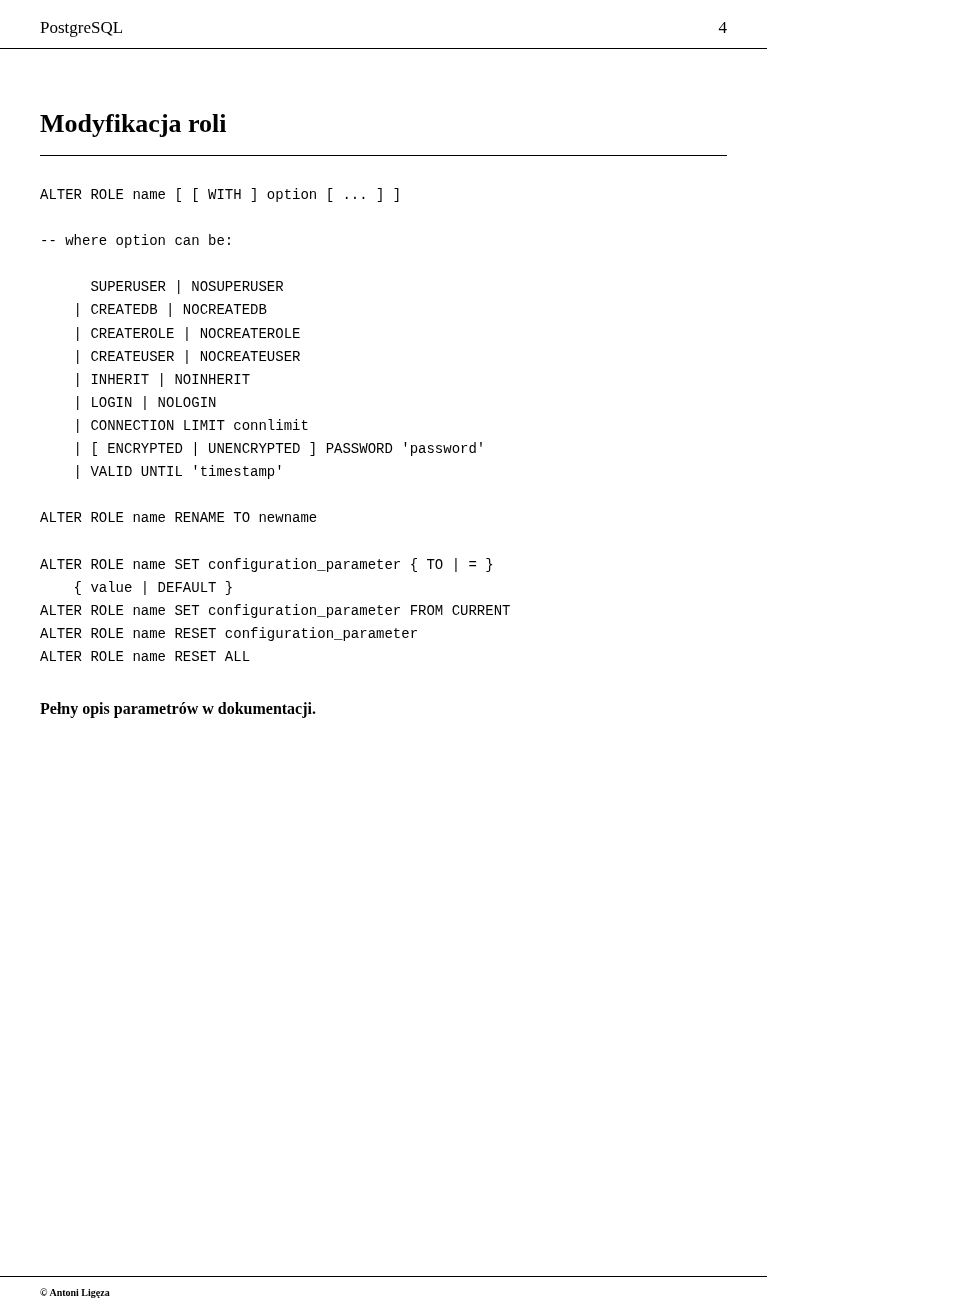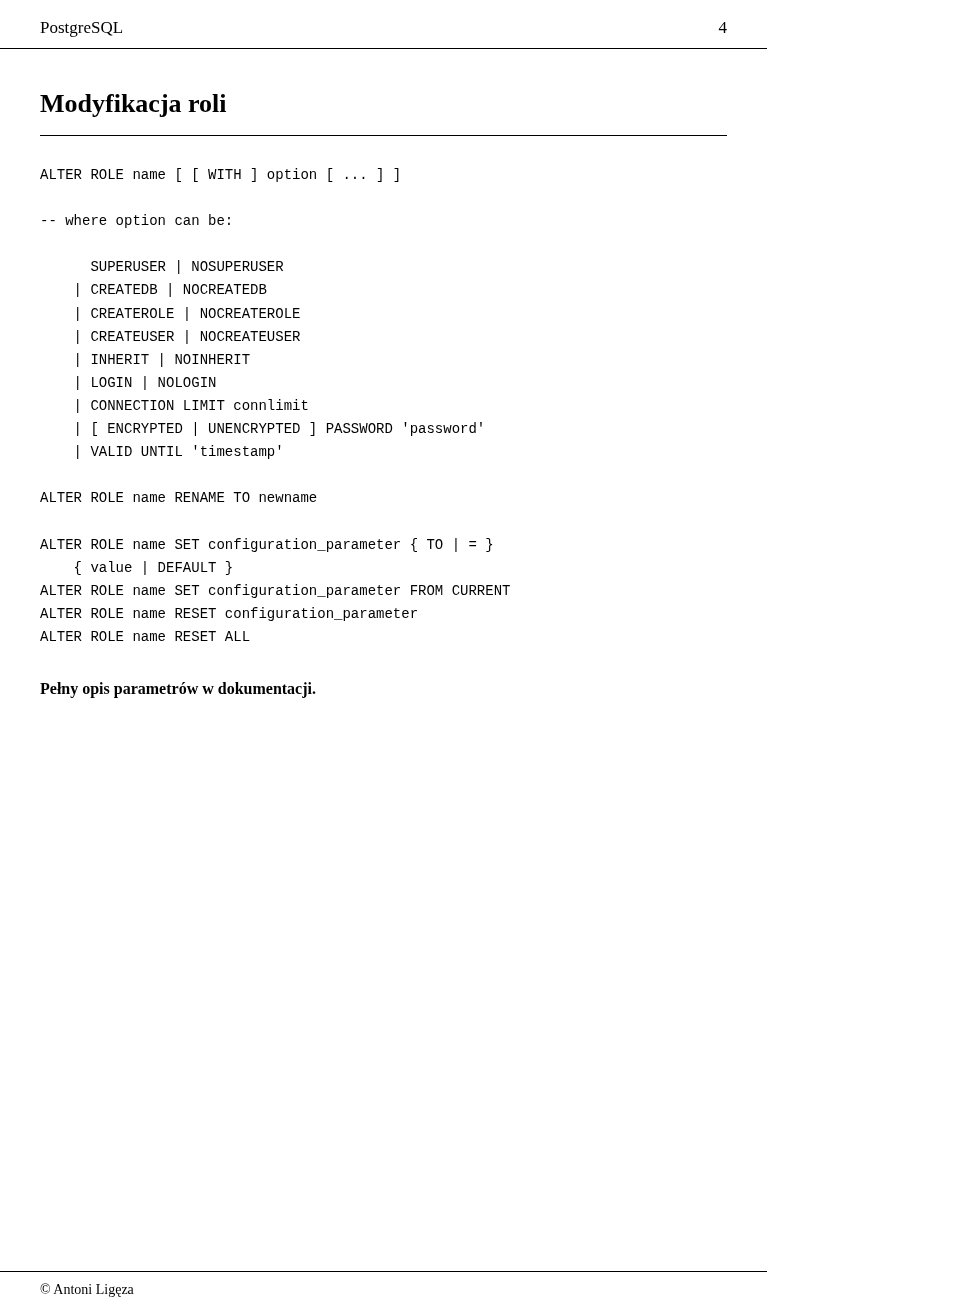--- a/index.html
+++ b/index.html
@@ -50,20 +50,21 @@
     .main-content {
       padding: 40px 40px 40px 40px;
     }
 
     
     .section-heading {
       font-family: 'Times New Roman', Times, serif;
       font-size: 26px;
       font-weight: bold;
       margin-bottom: 16px;
+      margin-top: 20px;
     }
 
     .section-divider {
       border: none;
       border-top: 1px solid #000;
       margin-bottom: 28px;
     }
 
     
     .code-block {
@@ -91,21 +92,22 @@
       left: 0;
       right: 0;
       border-top: 1px solid #000;
       padding: 10px 40px;
       display: flex;
       align-items: center;
     }
 
     .footer-copyright {
       font-family: 'Times New Roman', Times, serif;
-      font-size: 14px;
+      font-size: 10px;
+      font-weight: bold;
     }
   </style>
 </head>
 <body>
 
 <div class="page-container">
 
   <div class="page-header">
     <span class="header-title">PostgreSQL</span>
     <span class="header-page-number">4</span>

